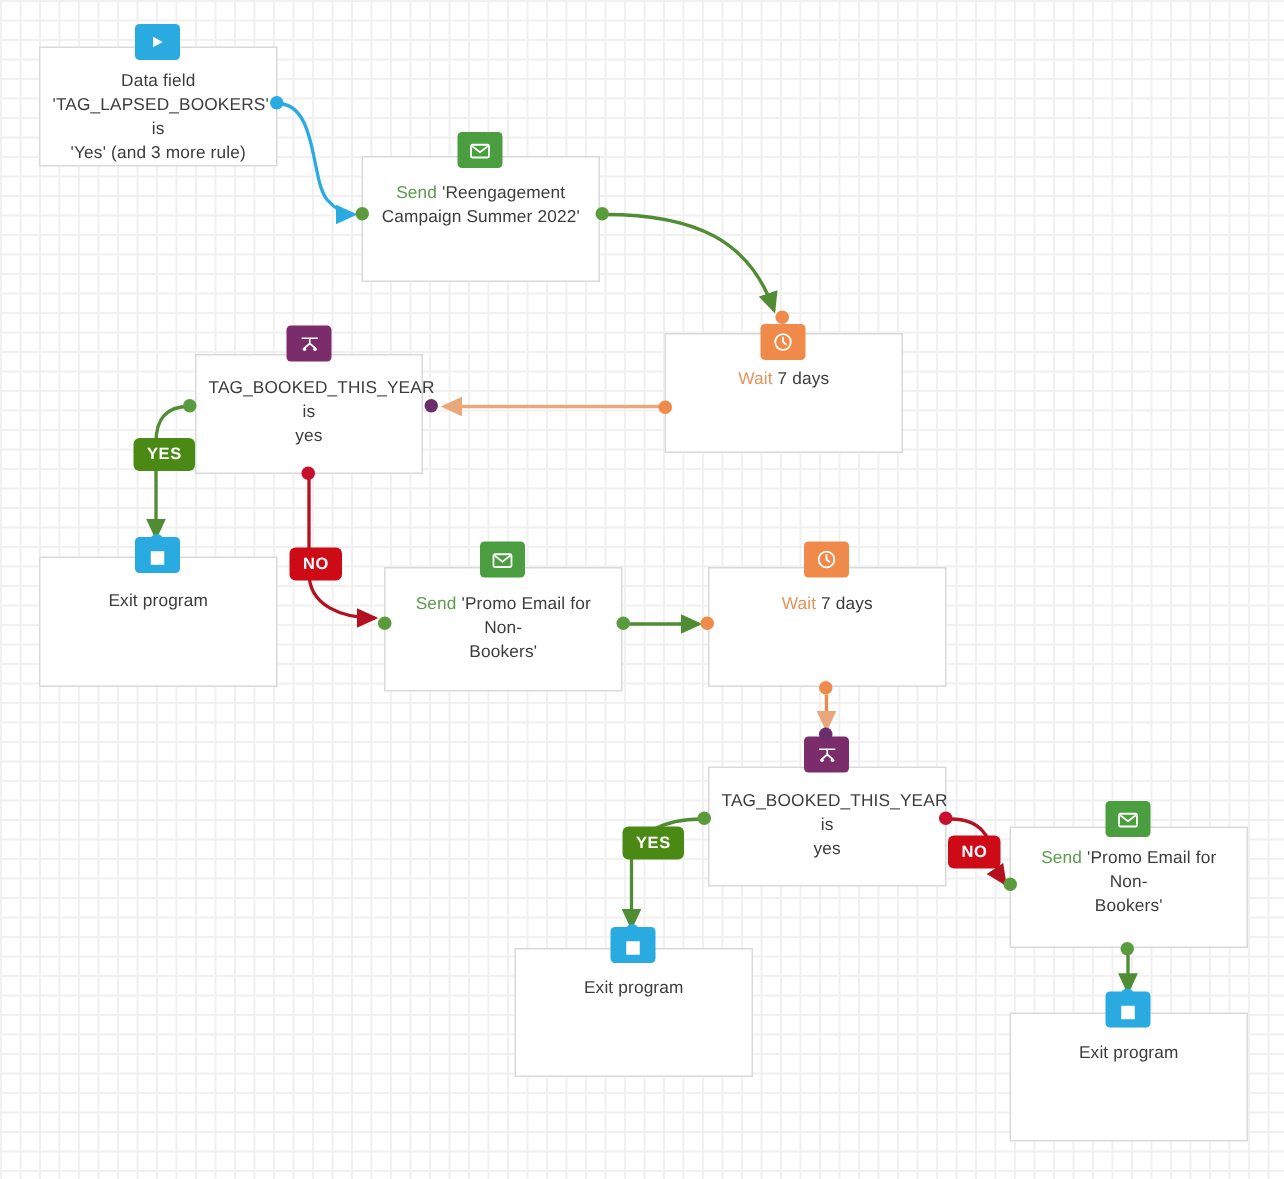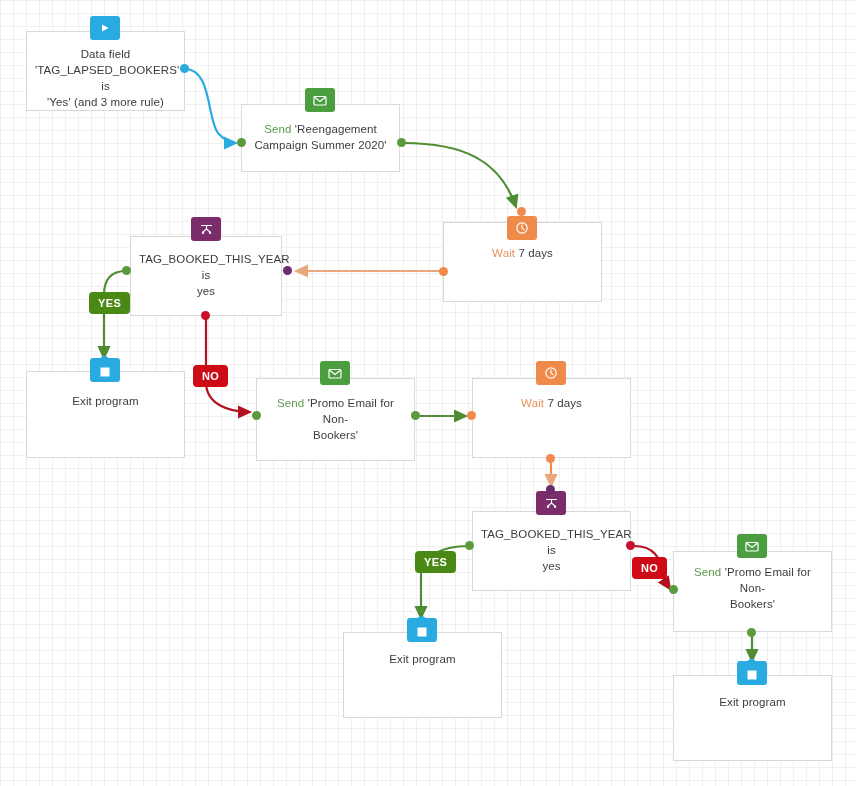--- a/index.html
+++ b/index.html
@@ -125,25 +125,25 @@
     <span>'Yes' (and 3 more rule)</span>
   </div>
 </div>
 <div class="badge-icon ic-start" style="left:90px;top:16px;">
   <svg width="14" height="12" viewBox="0 0 14 12">
       <path d="M4,2.5 L10.5,6 L4,9.5 z" fill="#ffffff"></path>
     </svg>
 </div>
 <div class="port p-cyan" style="left:180px;top:64px;"></div>
 
-<div class="node" style="left:241px;top:104px;width:159px;height:68px;">
+<div class="node" style="left:241px;top:104px;width:159px;height:84px;">
   <div class="node-title" style="top:16px;">
     <span class="kw-green">Send</span>
     <span>'Reengagement</span><br>
-    <span>Campaign Summer 2020'</span>
+    <span>Campaign Summer 2022'</span>
   </div>
 </div>
 <div class="badge-icon ic-email" style="left:305px;top:88px;">
   <svg width="14" height="11" viewBox="0 0 14 11">
       <rect x="1" y="1.5" width="12" height="8.5" rx="1" fill="none" stroke="#ffffff" stroke-width="1.2"></rect>
       <path d="M1.6,2.3 L7,6.4 L12.4,2.3" fill="none" stroke="#ffffff" stroke-width="1.2"></path>
     </svg>
 </div>
 <div class="port p-green" style="left:237px;top:138px;"></div>
 <div class="port p-green" style="left:397px;top:138px;"></div>

